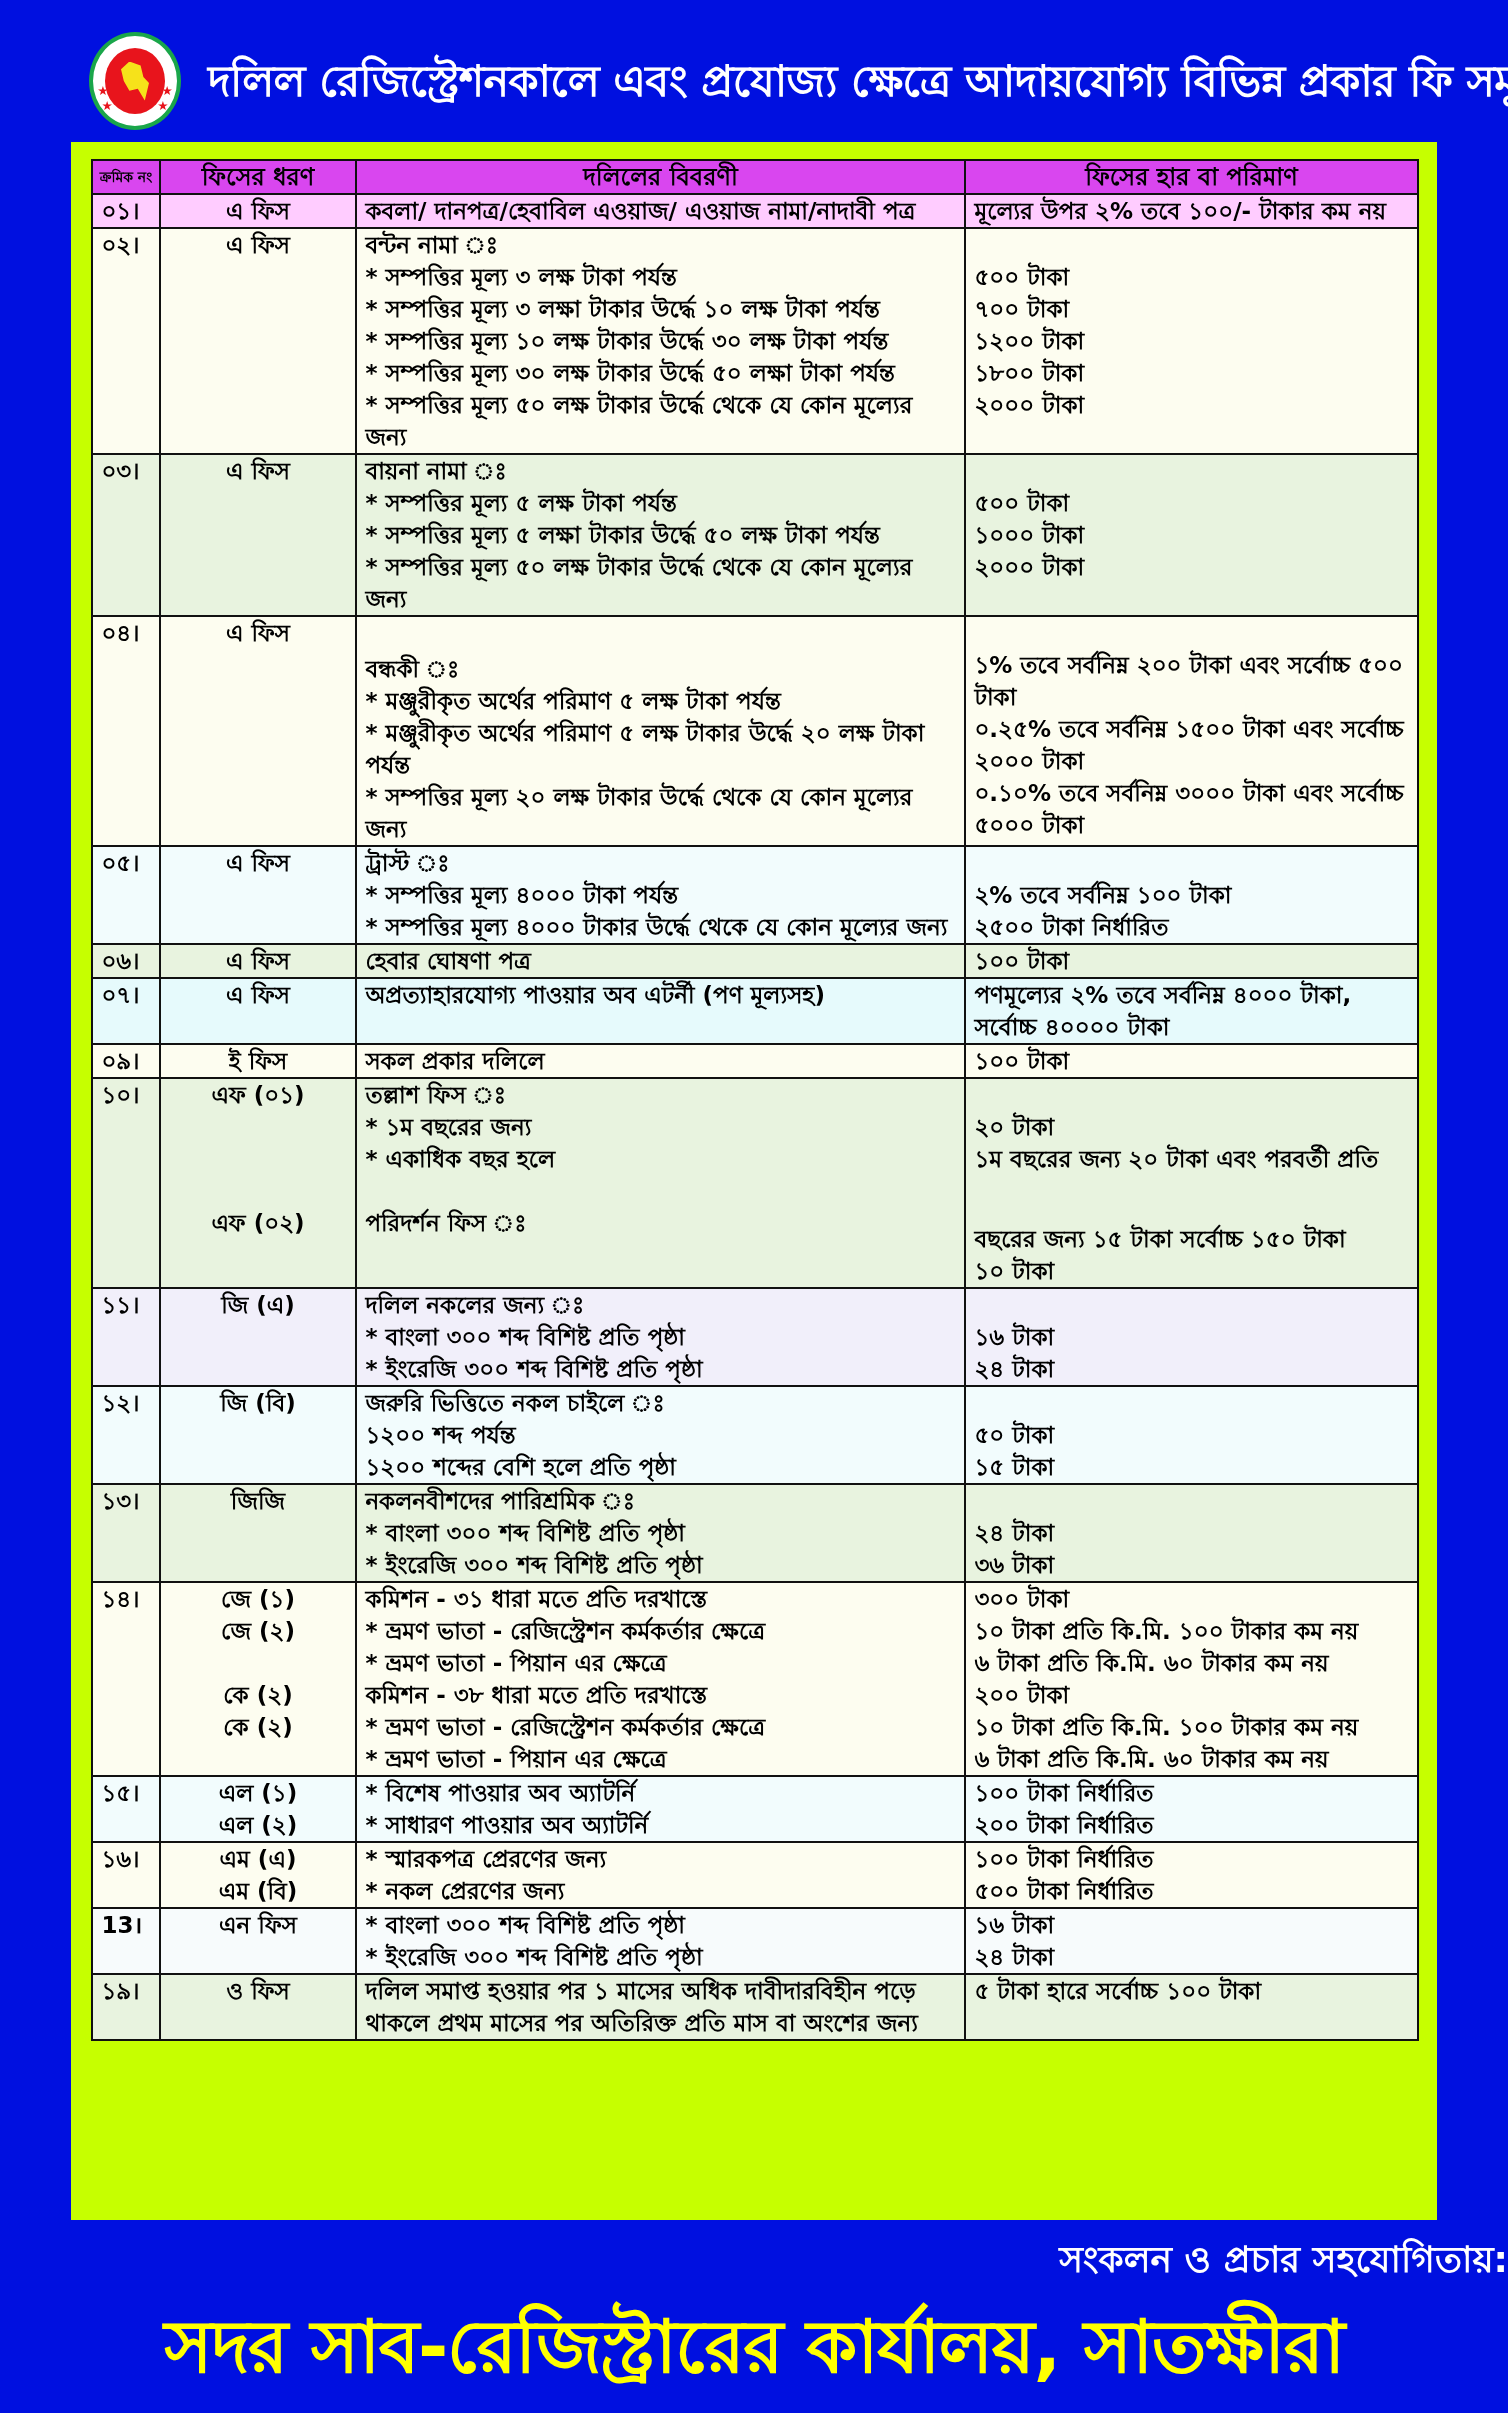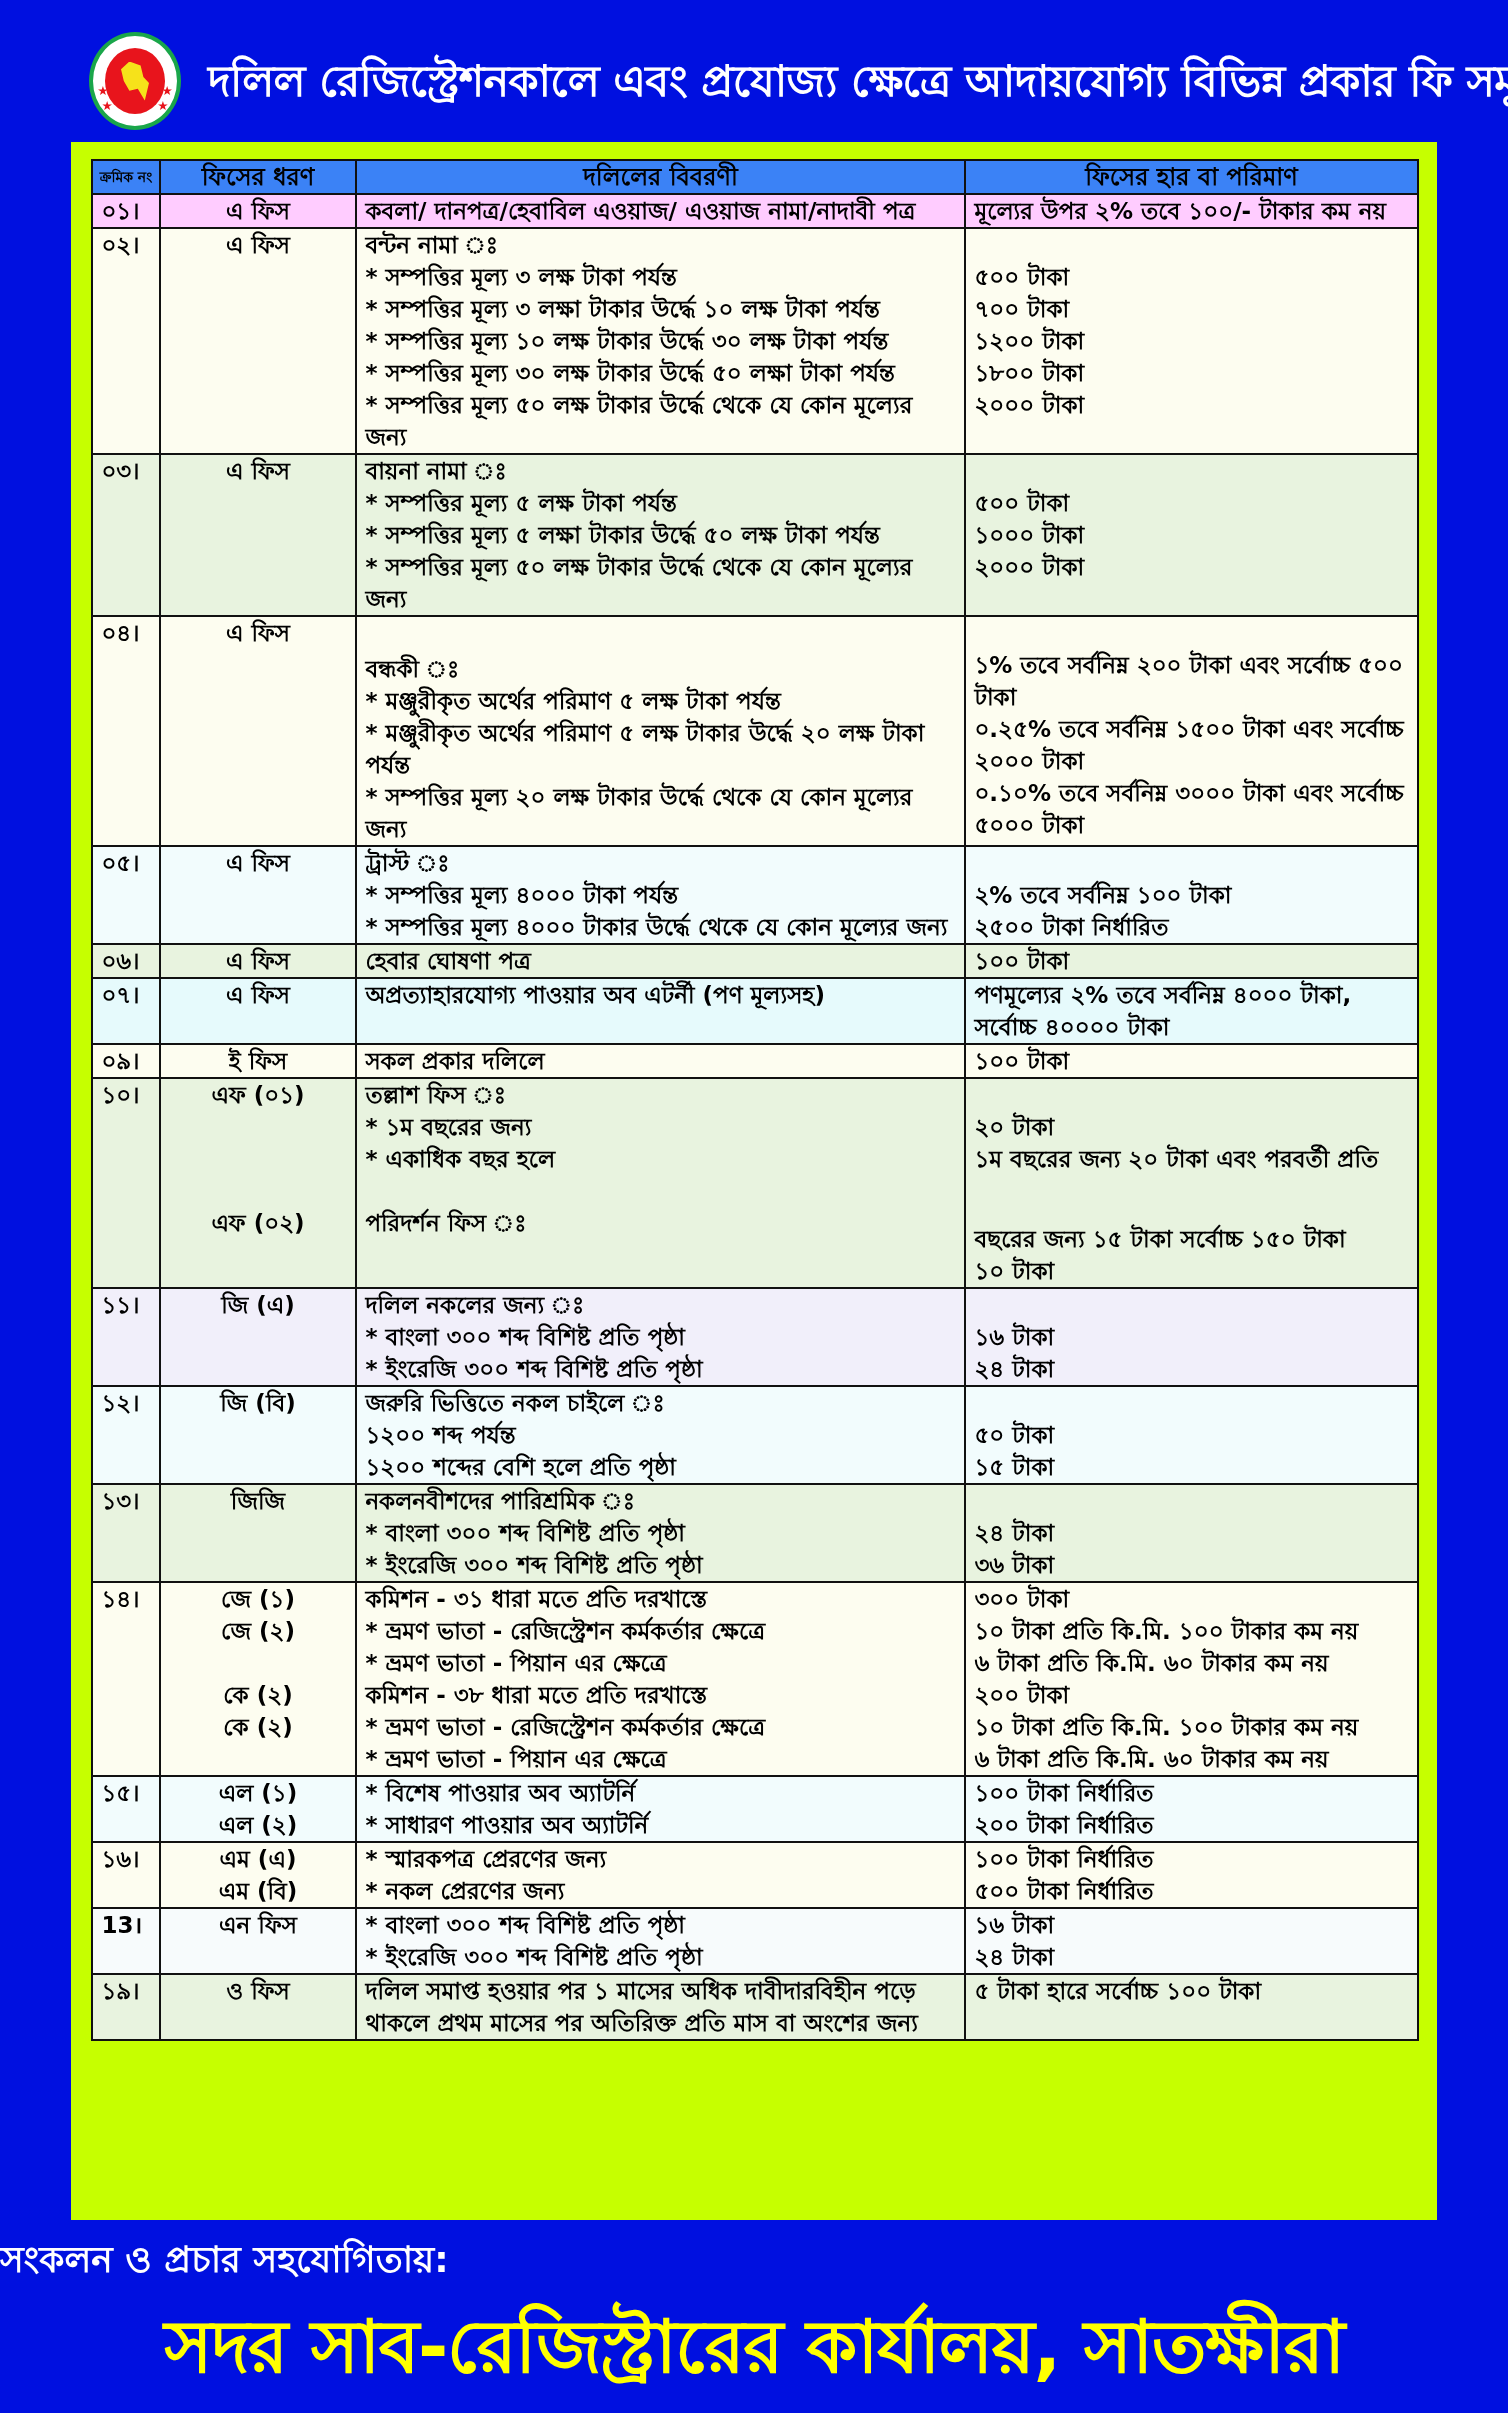--- a/index.html
+++ b/index.html
@@ -42,30 +42,30 @@
   table.fees {
     position: absolute; left: 91px; top: 159px; width: 1325px;
     border-collapse: collapse; table-layout: fixed;
   }
   table.fees td, table.fees th {
     border: 2.1px solid #111; vertical-align: top;
     font-size: 23px; line-height: 32px; font-weight: bold;
     padding: 0 8.4px;
   }
   table.fees th {
-    background: #3b82f6; font-size: 24px; height: 23px; vertical-align: middle;
+    background: #d946ef; font-size: 24px; height: 23px; vertical-align: middle;
     text-align: center;
   }
   table.fees th.serial-head { font-size: 14px; padding: 0 1.4px; }
   td.serial { text-align: left; font-size: 24px; padding-left: 9.8px; }
   td.type { text-align: center; }
   td.fee { font-weight: normal; font-size: 24px; }
   td.fee .line { font-weight: 600; }
   .footer-sub {
-    position: absolute; left: 0; top: 2232px; width: 1508px; text-align: left;
+    position: absolute; left: 0; top: 2232px; width: 1508px; text-align: right;
     color: #fff; font-weight: bold; font-size: 36px; line-height: 56px;
   }
   .footer-main {
     position: absolute; left: 0; top: 2298px; width: 1508px; text-align: center;
     color: #ffff00; font-weight: bold; font-size: 73px; line-height: 98px;
     white-space: nowrap; letter-spacing: -1.4px;
   }
 </style>
 </head>
 <body>

